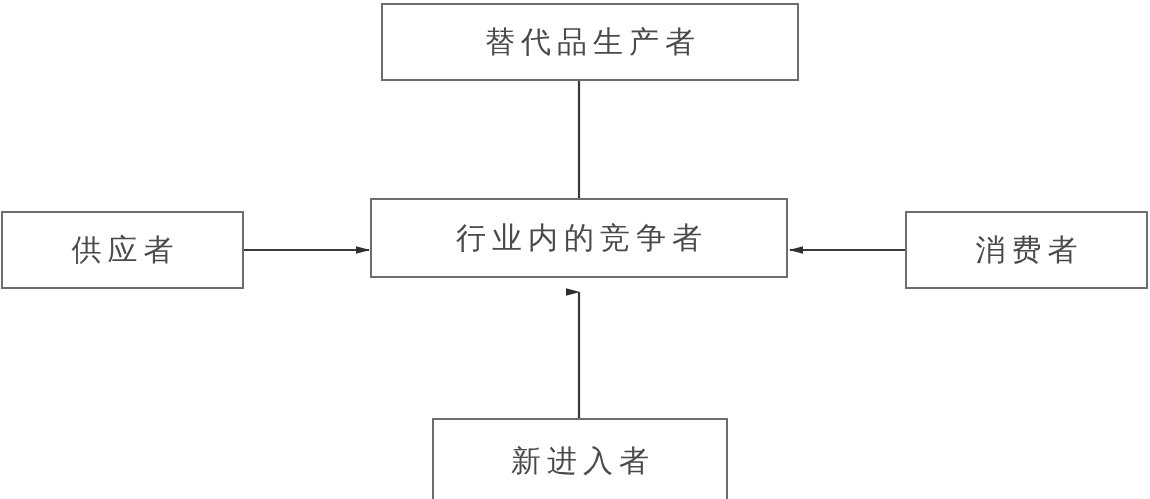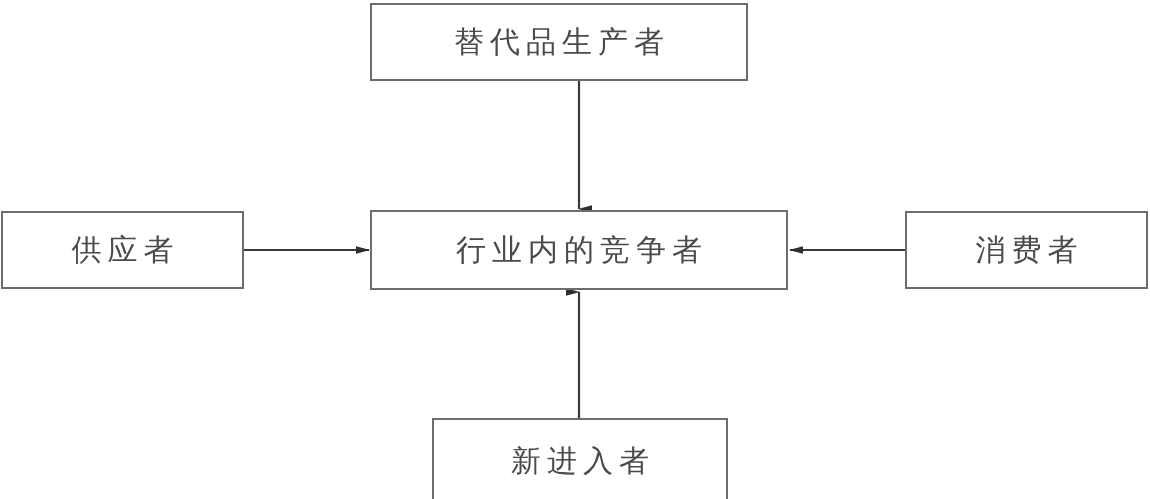--- a/index.html
+++ b/index.html
@@ -32,24 +32,24 @@
     font-size: 30px;
     line-height: 1;
     color: #4a4a4a;
     letter-spacing: 6px;
     text-indent: 6px;
     white-space: nowrap;
     font-weight: 400;
   }
   
   #node-substitutes {
-    left: 370px;  top: 3px;   width: 378px; height: 78px;
+    left: 381px;  top: 3px;   width: 418px; height: 78px;
   }
   #node-rivalry {
-    left: 370px;  top: 210px; width: 418px; height: 80px;
+    left: 370px;  top: 198px; width: 418px; height: 80px;
   }
   #node-suppliers {
     left: 1px;    top: 211px; width: 243px; height: 78px;
   }
   #node-consumers {
     left: 905px;  top: 211px; width: 243px; height: 78px;
   }
   #node-entrants {
     left: 432px;  top: 418px; width: 296px; height: 86px;
   }

